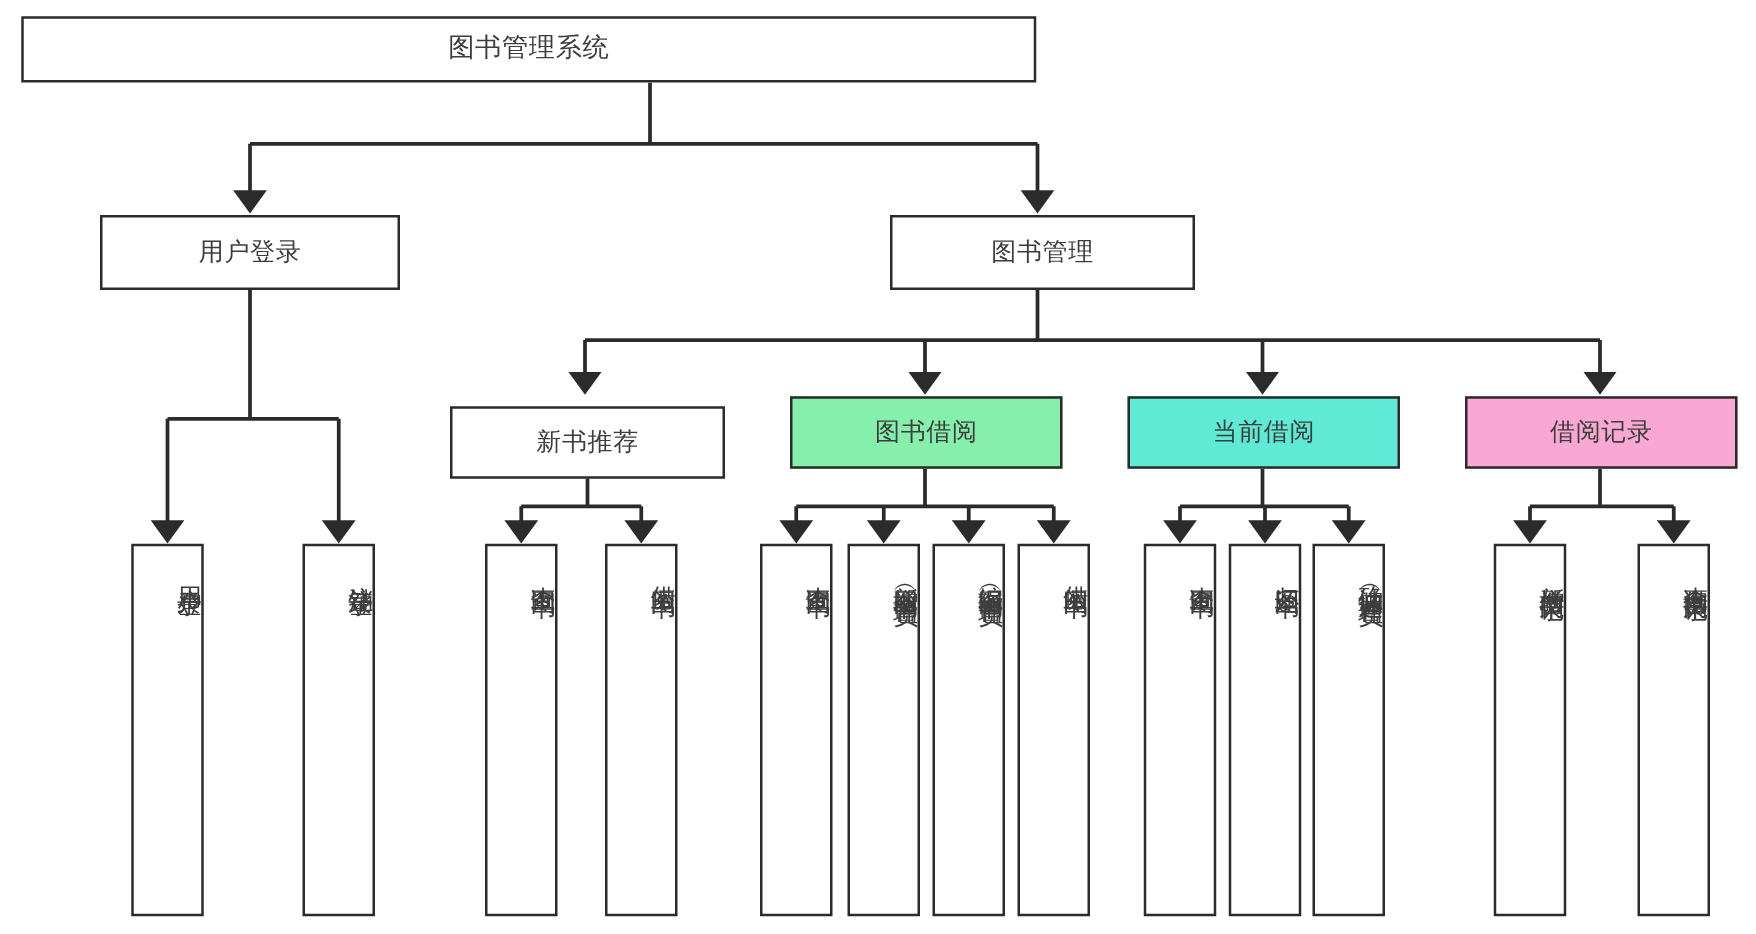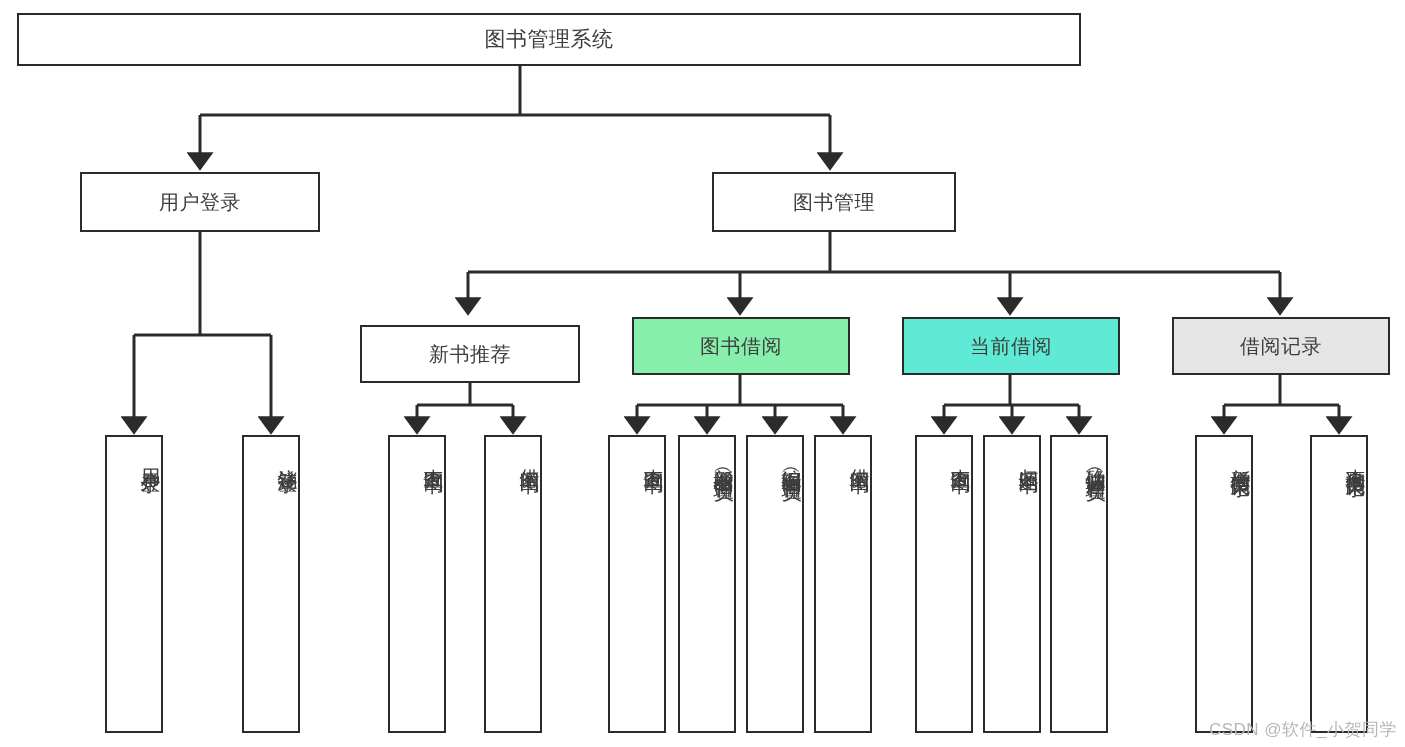--- a/index.html
+++ b/index.html
@@ -109,39 +109,38 @@
       <path d="M1012,405 L1012,424" marker-end="url(#arrowhead)"></path>
       <path d="M1079,405 L1079,424" marker-end="url(#arrowhead)"></path>
 
       <path d="M1280,375 L1280,405"></path>
       <path d="M1224,405 L1339,405"></path>
       <path d="M1224,405 L1224,424" marker-end="url(#arrowhead)"></path>
       <path d="M1339,405 L1339,424" marker-end="url(#arrowhead)"></path>
     </g>
   </svg>
 
-  <div class="node root" style="left: 17px; top: 13px; width: 1064px; height: 53px; border-color: rgb(43, 43, 43); background: rgb(255, 255, 255); color: rgb(61, 61, 61);">图书管理系统</div>
+  <div class="node root" style="left: 17px; top: 13px; width: 812px; height: 53px; border-color: rgb(43, 43, 43); background: rgb(255, 255, 255); color: rgb(61, 61, 61);">图书管理系统</div>
 
   <div class="node" style="left: 80px; top: 172px; width: 240px; height: 60px; border-color: rgb(43, 43, 43); background: rgb(255, 255, 255); color: rgb(61, 61, 61);">用户登录</div>
   <div class="node" style="left: 712px; top: 172px; width: 244px; height: 60px; border-color: rgb(43, 43, 43); background: rgb(255, 255, 255); color: rgb(61, 61, 61);">图书管理</div>
 
   <div class="node" style="left: 360px; top: 325px; width: 220px; height: 58px; border-color: rgb(43, 43, 43); background: rgb(255, 255, 255); color: rgb(61, 61, 61);">新书推荐</div>
   <div class="node" style="left: 632px; top: 317px; width: 218px; height: 58px; border-color: rgb(43, 43, 43); background: #86efac; color: rgb(61, 61, 61);">图书借阅</div>
   <div class="node" style="left: 902px; top: 317px; width: 218px; height: 58px; border-color: rgb(43, 43, 43); background: #5eead4; color: rgb(61, 61, 61);">当前借阅</div>
-  <div class="node" style="left: 1172px; top: 317px; width: 218px; height: 58px; border-color: rgb(43, 43, 43); background: #e5e5e5; color: rgb(61, 61, 61);">借阅记录</div>
+  <div class="node" style="left: 1172px; top: 317px; width: 218px; height: 58px; border-color: rgb(43, 43, 43); background: #f9a8d4; color: rgb(61, 61, 61);">借阅记录</div>
 
   <div class="node leaf" style="left: 105px; top: 435px; width: 58px; height: 298px; border-color: rgb(43, 43, 43); background: rgb(255, 255, 255); color: rgb(61, 61, 61);">用户登录</div>
   <div class="node leaf" style="left: 242px; top: 435px; width: 58px; height: 298px; border-color: rgb(43, 43, 43); background: rgb(255, 255, 255); color: rgb(61, 61, 61);">注销登录</div>
   <div class="node leaf" style="left: 388px; top: 435px; width: 58px; height: 298px; border-color: rgb(43, 43, 43); background: rgb(255, 255, 255); color: rgb(61, 61, 61);">查询图书</div>
   <div class="node leaf" style="left: 484px; top: 435px; width: 58px; height: 298px; border-color: rgb(43, 43, 43); background: rgb(255, 255, 255); color: rgb(61, 61, 61);">借阅图书</div>
   <div class="node leaf" style="left: 608px; top: 435px; width: 58px; height: 298px; border-color: rgb(43, 43, 43); background: rgb(255, 255, 255); color: rgb(61, 61, 61);">查询图书</div>
   <div class="node leaf" style="left: 678px; top: 435px; width: 58px; height: 298px; border-color: rgb(43, 43, 43); background: rgb(255, 255, 255); color: rgb(61, 61, 61);">新增图书（管理员）</div>
   <div class="node leaf" style="left: 746px; top: 435px; width: 58px; height: 298px; border-color: rgb(43, 43, 43); background: rgb(255, 255, 255); color: rgb(61, 61, 61);">编辑图书（管理员）</div>
   <div class="node leaf" style="left: 814px; top: 435px; width: 58px; height: 298px; border-color: rgb(43, 43, 43); background: rgb(255, 255, 255); color: rgb(61, 61, 61);">借阅图书</div>
   <div class="node leaf" style="left: 915px; top: 435px; width: 58px; height: 298px; border-color: rgb(43, 43, 43); background: rgb(255, 255, 255); color: rgb(61, 61, 61);">查询图书</div>
   <div class="node leaf" style="left: 983px; top: 435px; width: 58px; height: 298px; border-color: rgb(43, 43, 43); background: rgb(255, 255, 255); color: rgb(61, 61, 61);">归还图书</div>
   <div class="node leaf" style="left: 1050px; top: 435px; width: 58px; height: 298px; border-color: rgb(43, 43, 43); background: rgb(255, 255, 255); color: rgb(61, 61, 61);">确认归还（管理员）</div>
   <div class="node leaf" style="left: 1195px; top: 435px; width: 58px; height: 298px; border-color: rgb(43, 43, 43); background: rgb(255, 255, 255); color: rgb(61, 61, 61);">新增借阅记录</div>
   <div class="node leaf" style="left: 1310px; top: 435px; width: 58px; height: 298px; border-color: rgb(43, 43, 43); background: rgb(255, 255, 255); color: rgb(61, 61, 61);">查询借阅记录</div>
 
-  <div class="watermark" style="color: rgb(182, 182, 182);">CSDN @软件_小贺同学</div>
 
 </div>
 
 </body></html>

